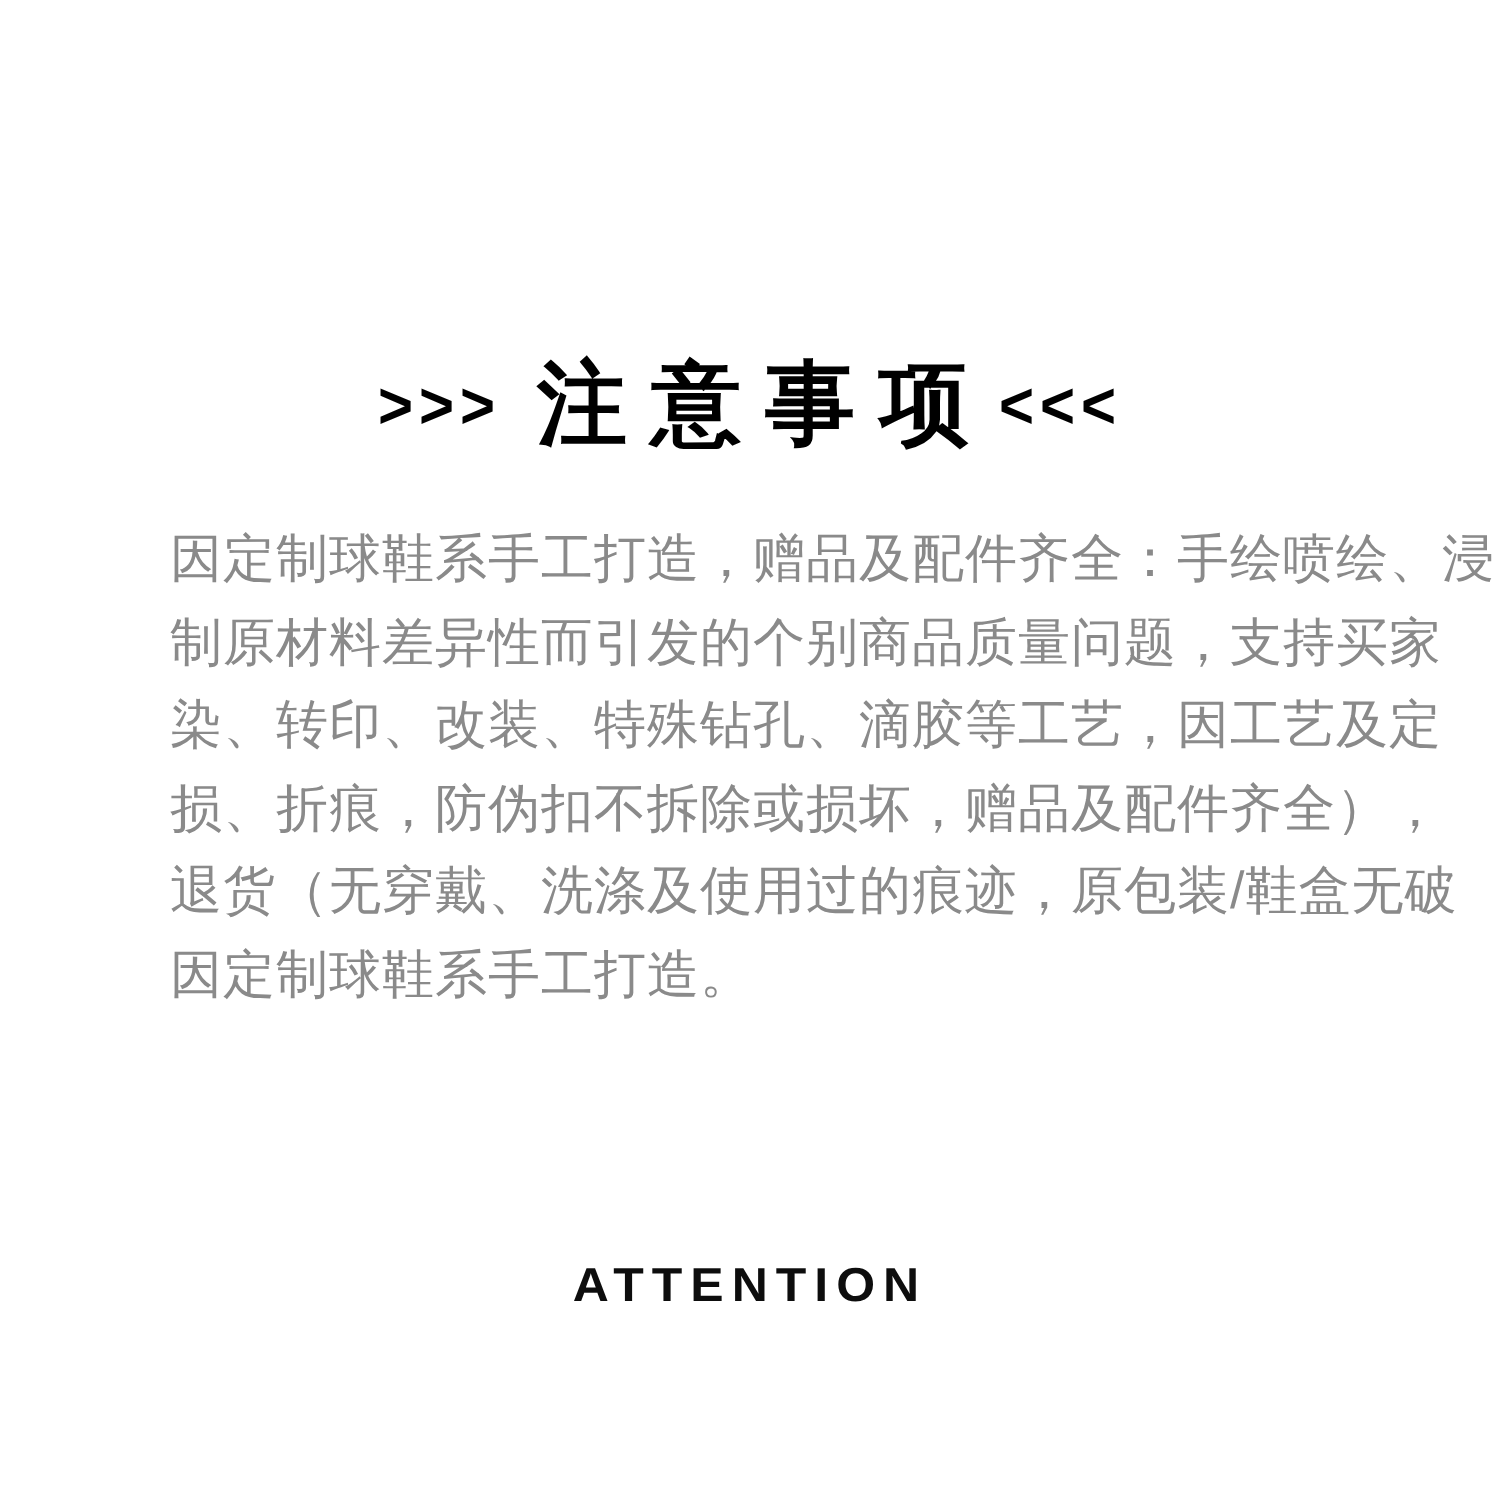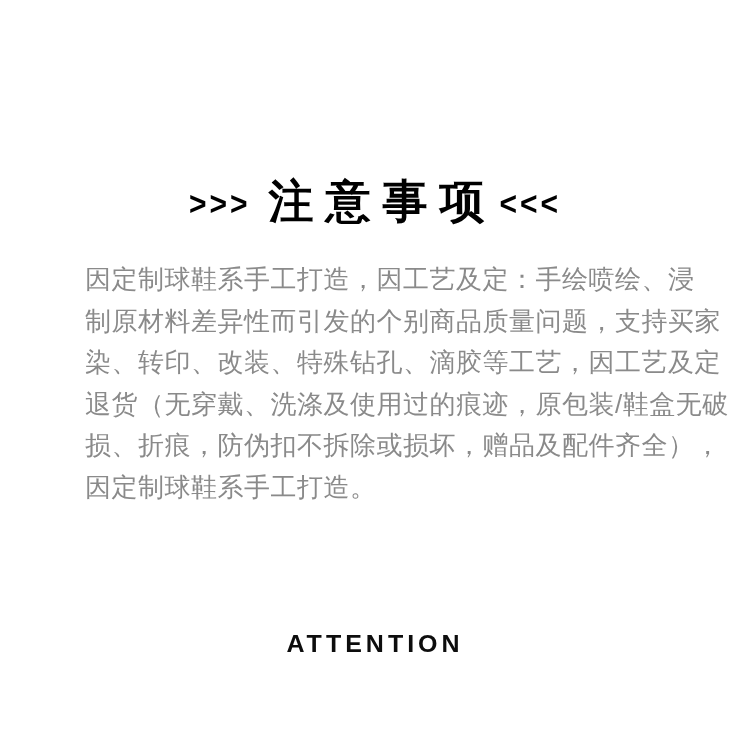--- a/index.html
+++ b/index.html
@@ -76,23 +76,23 @@
 
 <div class="canvas">
 
   <div class="header">
     <span class="arrows left">&gt;&gt;&gt;</span>
     <span class="title-text">注意事项</span>
     <span class="arrows right">&lt;&lt;&lt;</span>
   </div>
 
   <div class="notice">
-      <div class="notice-line">因定制球鞋系手工打造，因工艺及定：手绘喷绘、浸</div>
+      <div class="notice-line">因定制球鞋系手工打造，赠品及配件齐全：手绘喷绘、浸</div>
       <div class="notice-line">制原材料差异性而引发的个别商品质量问题，支持买家</div>
       <div class="notice-line">染、转印、改装、特殊钻孔、滴胶等工艺，因工艺及定</div>
+      <div class="notice-line">损、折痕，防伪扣不拆除或损坏，赠品及配件齐全），</div>
       <div class="notice-line">退货（无穿戴、洗涤及使用过的痕迹，原包装/鞋盒无破</div>
-      <div class="notice-line">损、折痕，防伪扣不拆除或损坏，赠品及配件齐全），</div>
       <div class="notice-line">因定制球鞋系手工打造。</div>
     </div>
 
   <div class="footer">ATTENTION</div>
 
 </div>
 
 </body></html>

